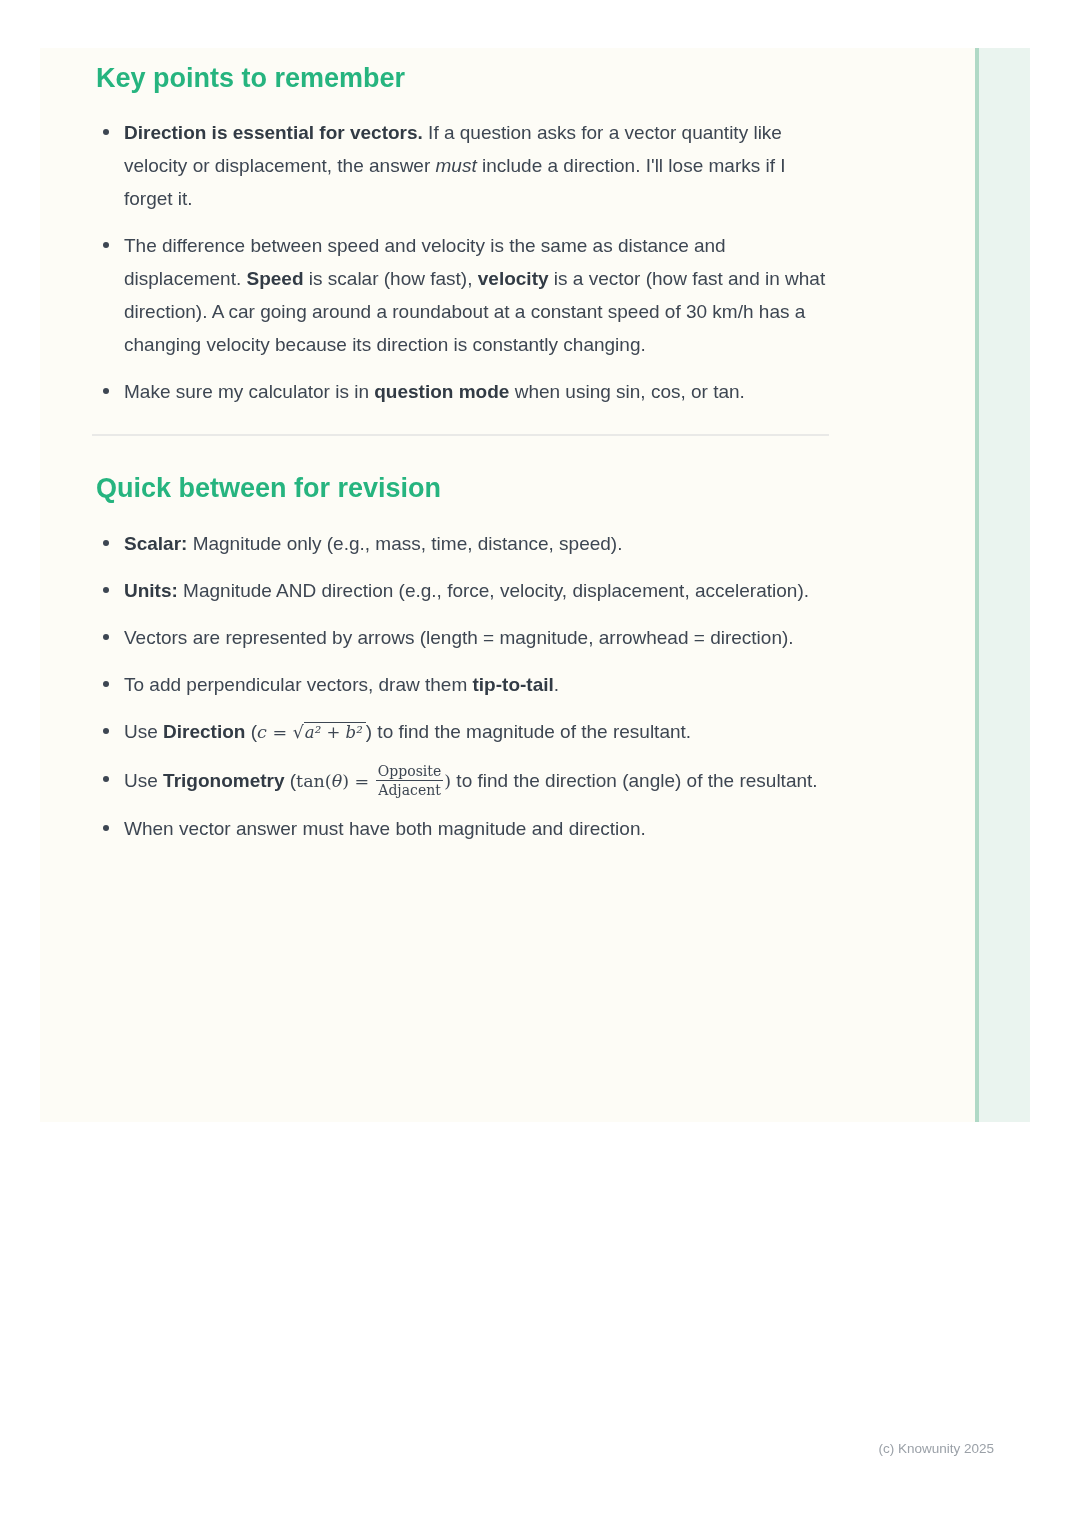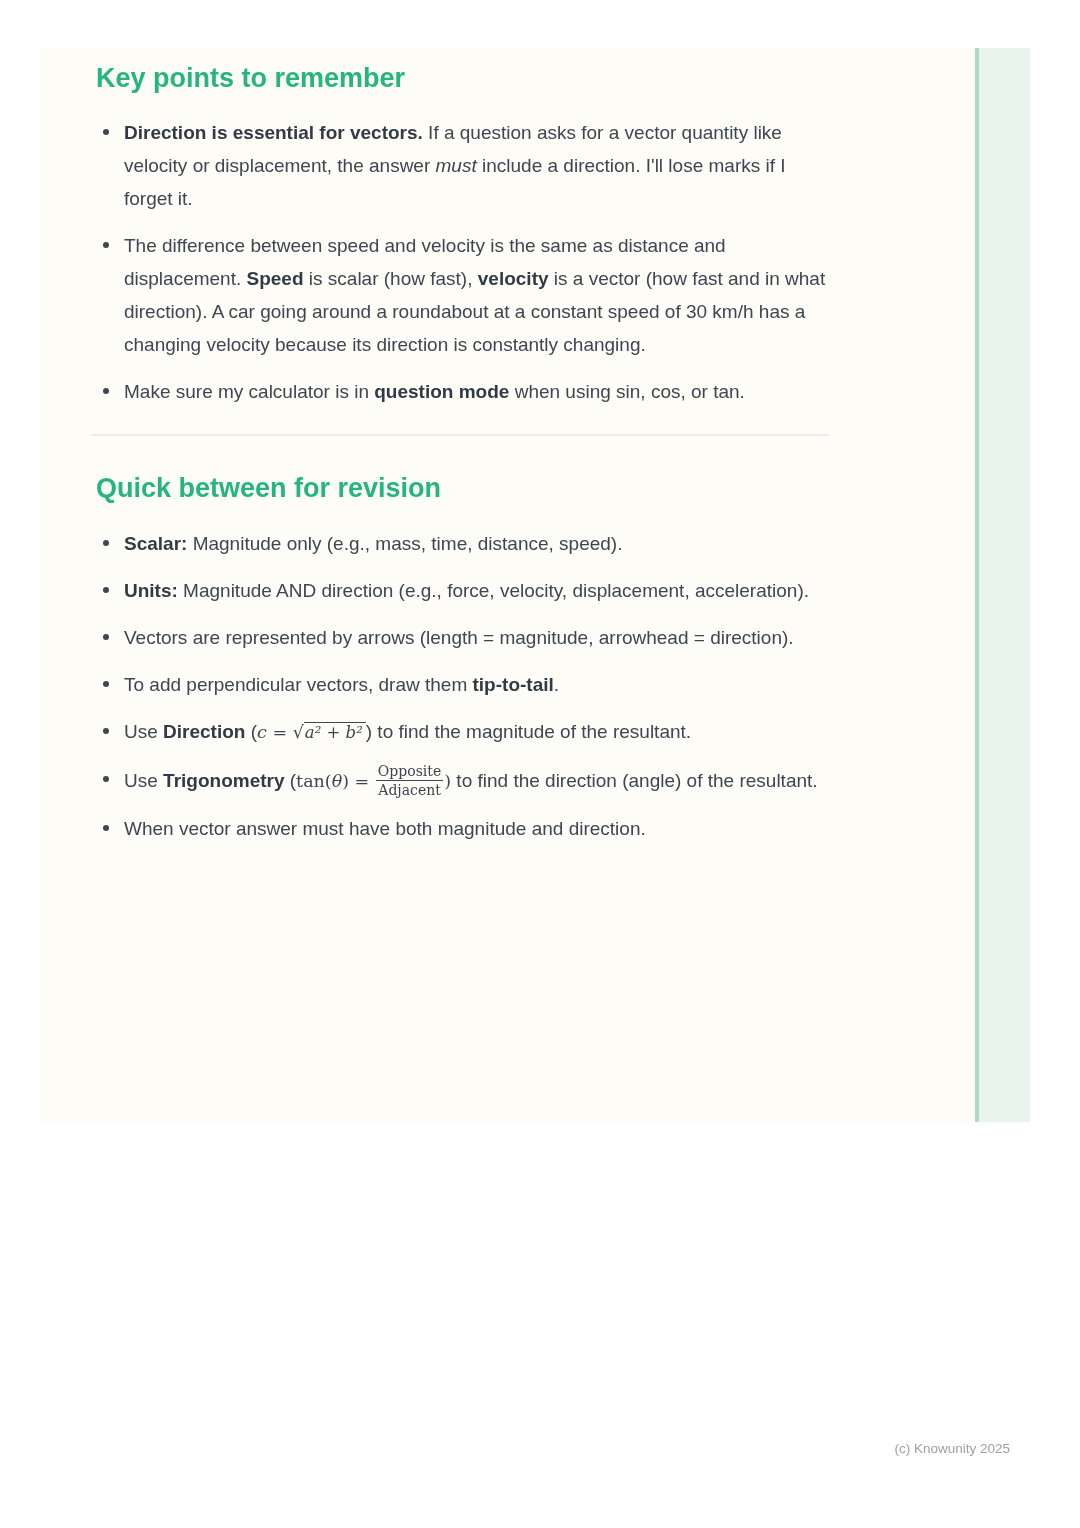--- a/index.html
+++ b/index.html
@@ -85,21 +85,21 @@
   }
   .seg-frac .frac-top {
     display: block;
     border-bottom: 1px solid var(--body-text, #3d4652);
     padding: 0 2px 1px 2px;
   }
   .seg-frac .frac-bottom { display: block; padding-top: 1px; }
   .page-footer {
     position: absolute;
     top: 1441px;
-    right: 70px;
+    right: 86px;
     font-size: 13.5px;
     color: var(--footer-text, #9ba1a8);
   }
 </style>
 </head>
 <body style="--accent: #26b47f; --card-bg: #fdfcf6; --strip-bg: #eaf4ef; --strip-edge: #b0d9c6; --body-text: #3d4652; --bold-text: #323b45; --divider: #e9e9e7; --footer-text: #9ba1a8;">
 
 <div class="content-card">
   <div class="content" id="sections-root">
       <h2 class="section-title">Key points to remember</h2>

